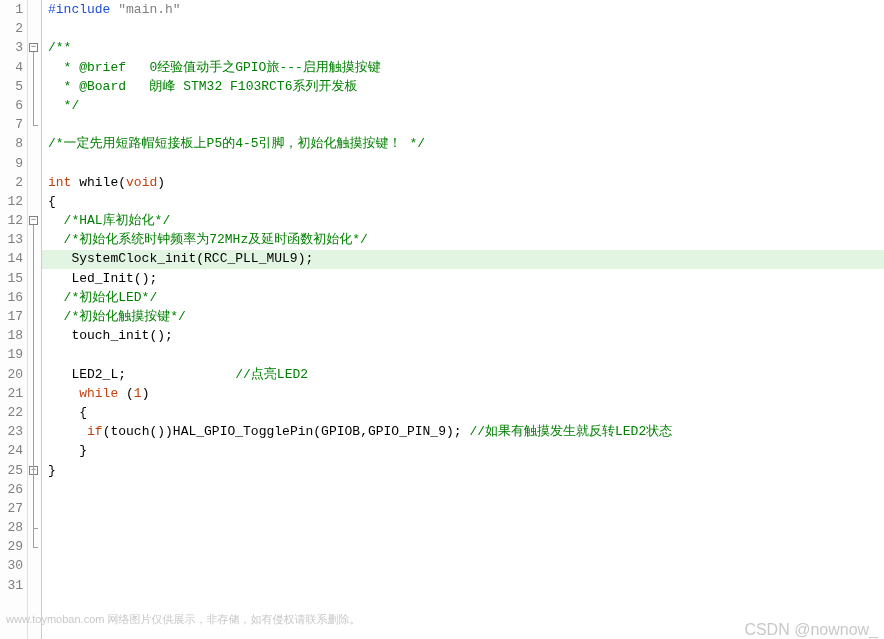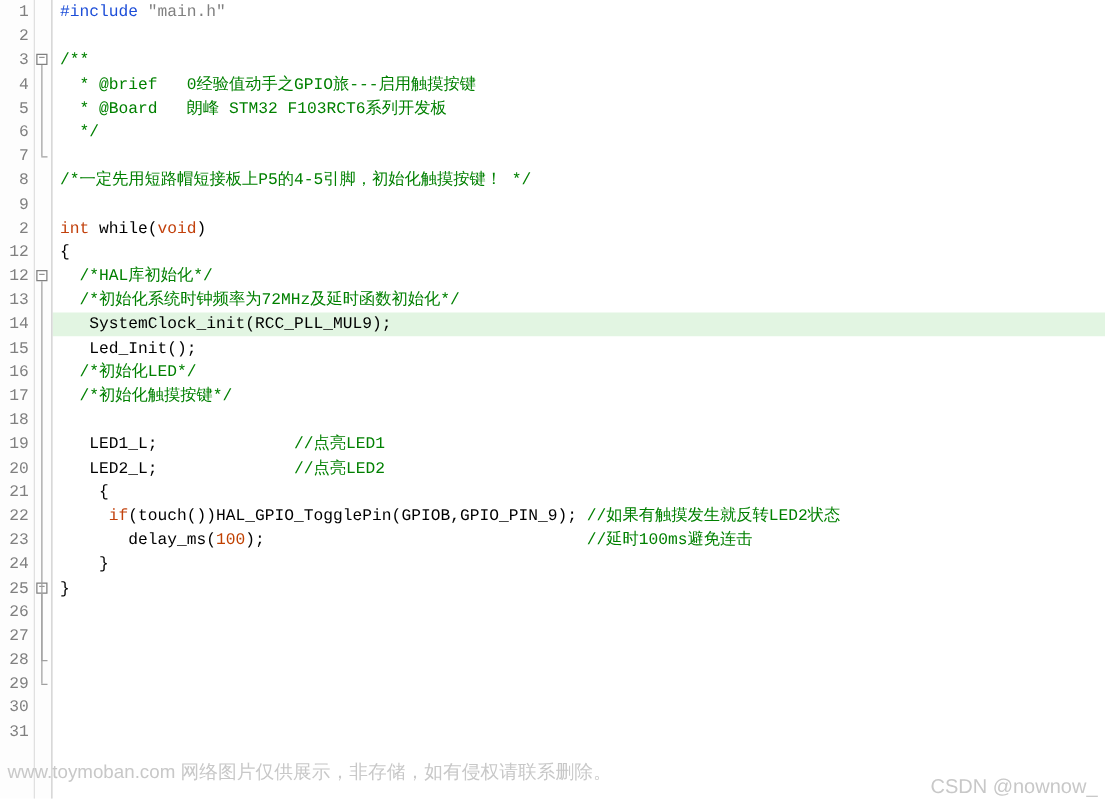--- a/index.html
+++ b/index.html
@@ -97,21 +97,21 @@
       display: inline-block;
       width: 1px;
       height: 14px;
       background: #000000;
       vertical-align: middle;
     }
     .watermark {
       position: absolute;
       bottom: 12px;
       left: 6px;
-      font-size: 15px;
+      font-size: 11px;
       color: #c8c8c8;
       font-family: Arial, sans-serif;
       text-align: center;
     }
     .watermark2 {
       position: absolute;
       bottom: 0px;
       right: 6px;
       font-size: 16px;
       color: #c8c8c8;
@@ -178,26 +178,26 @@
       <div class="code-line"></div>
       <div class="code-line"><span class="c-keyword">int</span><span> </span><span class="c-func">while</span><span class="c-paren">(</span><span class="c-keyword">void</span><span class="c-paren">)</span></div>
       <div class="code-line"><span class="c-paren">{</span></div>
       <div class="code-line"><span>  </span><span class="c-comment">/*HAL库初始化*/</span></div>
       <div class="highlighted" style="top: 249.6px;"></div>
       <div class="code-line"><span>  </span><span class="c-comment">/*初始化系统时钟频率为72MHz及延时函数初始化*/</span></div>
       <div class="code-line"><span>   </span><span class="c-func">SystemClock_init</span><span class="c-paren">(</span><span class="c-ident">RCC_PLL_MUL9</span><span class="c-paren">)</span><span>;</span></div>
       <div class="code-line"><span>   </span><span class="c-func">Led_Init</span><span class="c-paren">()</span><span>;</span></div>
       <div class="code-line"><span>  </span><span class="c-comment">/*初始化LED*/</span></div>
       <div class="code-line"><span>  </span><span class="c-comment">/*初始化触摸按键*/</span></div>
-      <div class="code-line"></div>
-      <div class="code-line"><span>   </span><span class="c-ident">LED1_L</span><span>;              </span><span class="c-comment">//点亮LED1</span></div>
+      <div class="code-line"><span>   </span><span class="c-func">touch_init</span><span class="c-paren">()</span><span>;</span></div>
+      <div class="code-line"></div>
       <div class="code-line"><span>   </span><span class="c-ident">LED2_L</span><span>;              </span><span class="c-comment">//点亮LED2</span></div>
+      <div class="code-line"><span>    </span><span class="c-keyword">while</span><span> </span><span class="c-paren">(</span><span class="c-num">1</span><span class="c-paren">)</span></div>
       <div class="code-line"><span>    </span><span class="c-paren">{</span></div>
       <div class="code-line"><span>     </span><span class="c-keyword">if</span><span class="c-paren">(</span><span class="c-func">touch</span><span class="c-paren">())</span><span class="c-func">HAL_GPIO_TogglePin</span><span class="c-paren">(</span><span class="c-ident">GPIOB</span><span>,</span><span class="c-ident">GPIO_PIN_9</span><span class="c-paren">)</span><span>; </span><span class="c-comment">//如果有触摸发生就反转LED2状态</span></div>
-      <div class="code-line"><span>       </span><span class="c-func">delay_ms</span><span class="c-paren">(</span><span class="c-num">100</span><span class="c-paren">)</span><span>;                                 </span><span class="c-comment">//延时100ms避免连击</span></div>
       <div class="code-line"><span>    </span><span class="c-paren">}</span></div>
       <div class="code-line"><span class="c-paren">}</span></div>
       <div class="code-line"></div>
       <div class="code-line"></div>
     </div>
 </div>
 
 <div class="watermark">www.toymoban.com 网络图片仅供展示，非存储，如有侵权请联系删除。</div>
 <div class="watermark2">CSDN @nownow_</div>
 

